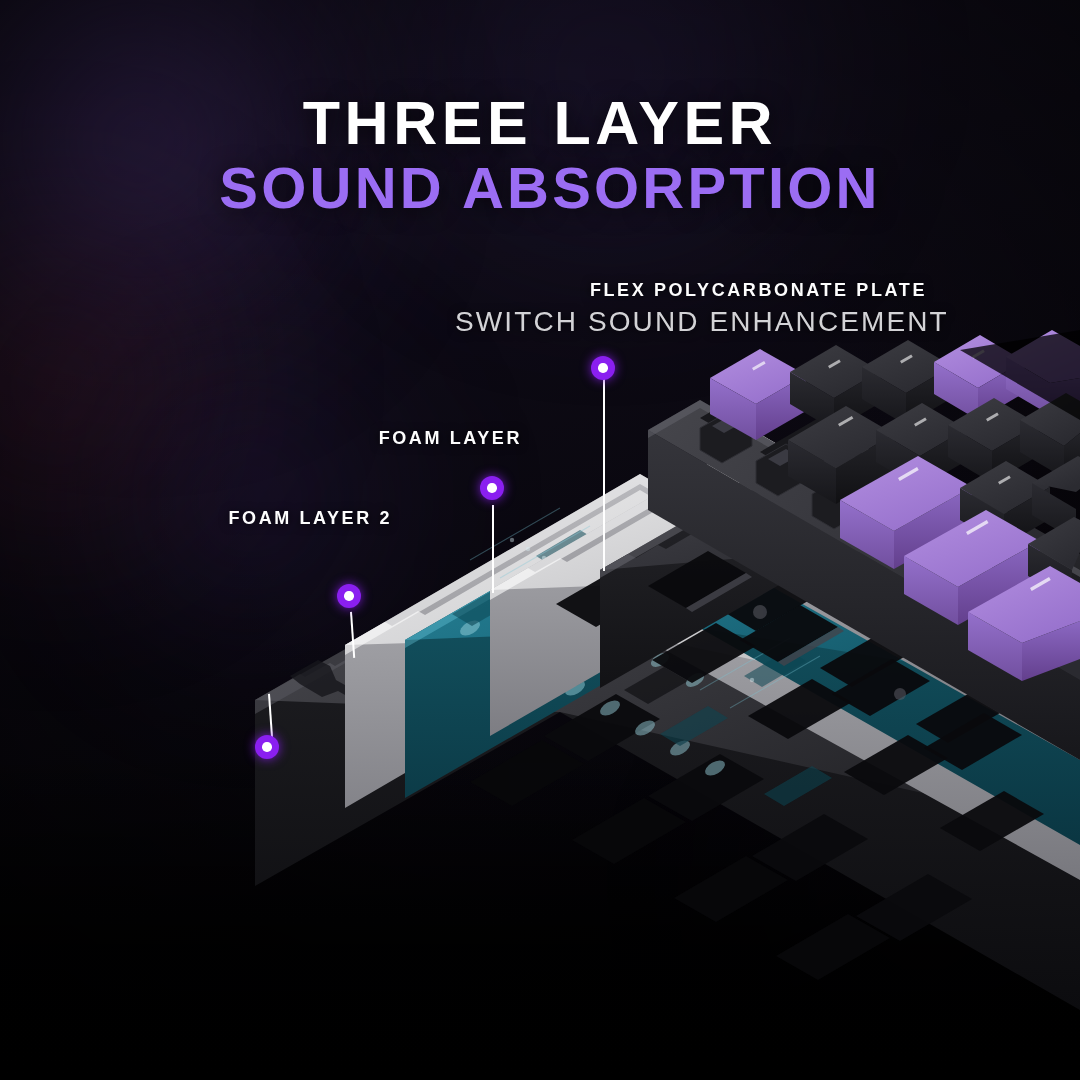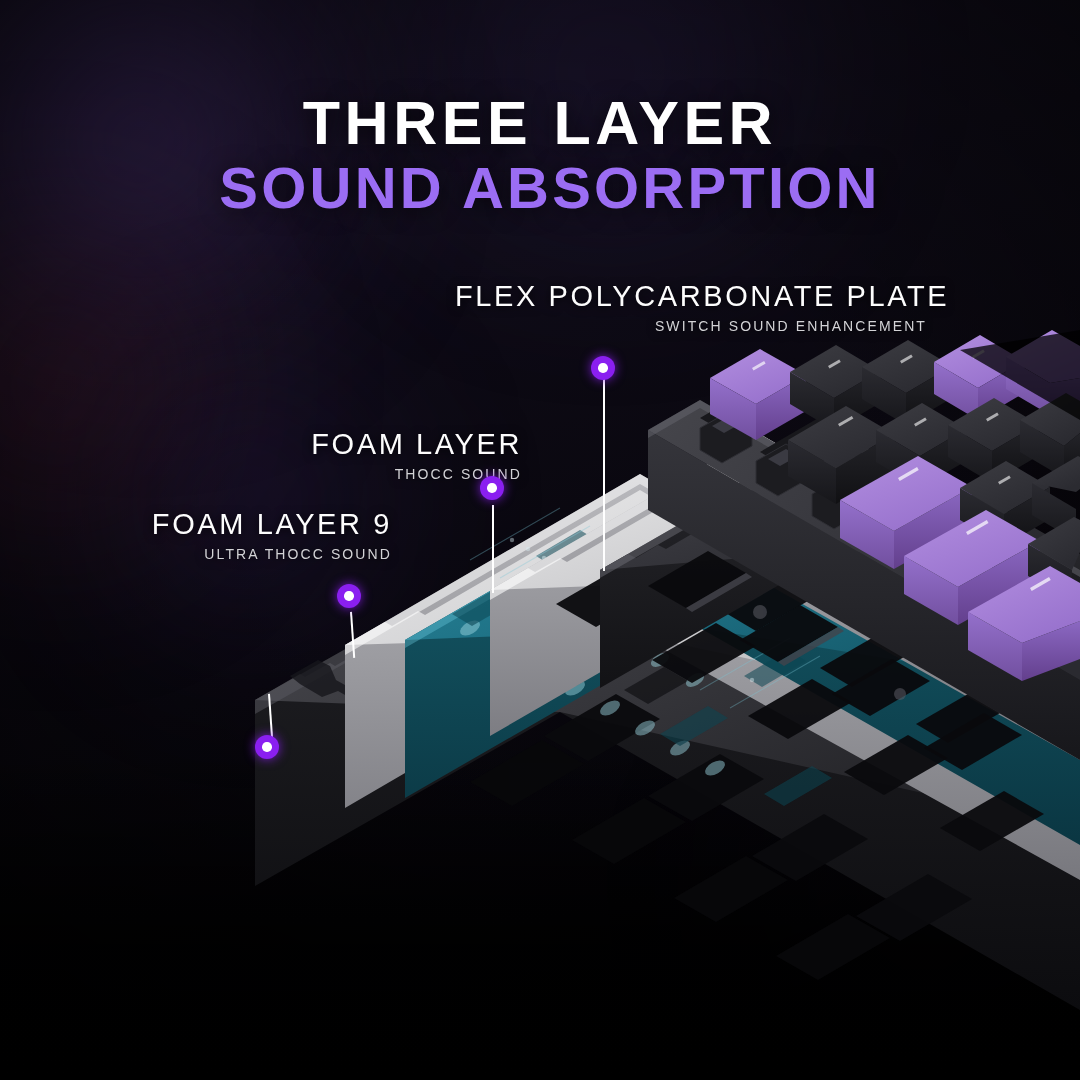--- a/index.html
+++ b/index.html
@@ -35,23 +35,23 @@
   .t2{font-size:58px;font-weight:bold;letter-spacing:3.2px;line-height:1.05;margin-top:3px;
       text-shadow:0 2px 22px rgba(0,0,0,.7);margin-left:20px;}
 
   
   .art{position:absolute;inset:0;z-index:10;}
   .art svg{position:absolute;inset:0;width:1080px;height:1080px;}
 
   
   .callouts{position:absolute;inset:0;z-index:45;}
   .co{position:absolute;}
-  .co .ttl{font-size:29px;font-weight:normal;color:#fdfdfd;letter-spacing:2.6px;white-space:nowrap;
+  .co .ttl{font-size:18px;font-weight:bold;color:#fdfdfd;letter-spacing:2.6px;white-space:nowrap;
       text-shadow:0 1px 10px rgba(0,0,0,.85);}
-  .co .sub{font-size:14px;font-weight:300;color:#d3d3d6;letter-spacing:2.1px;white-space:nowrap;
+  .co .sub{font-size:28px;font-weight:300;color:#d3d3d6;letter-spacing:2.1px;white-space:nowrap;
       margin-top:5px;text-shadow:0 1px 10px rgba(0,0,0,.85);}
   .co.right .ttl,.co.right .sub{text-align:right;}
   .dot{position:absolute;width:24px;height:24px;border-radius:50%;
       background:#8a1ff0;box-shadow:0 0 11px rgba(138,31,240,.85);
       display:flex;align-items:center;justify-content:center;}
   .dot i{width:9.5px;height:9.5px;border-radius:50%;background:#fff;display:block;}
   .lead{position:absolute;background:#ffffff;transform-origin:0 0;}
 </style>
 </head>
 <body>
@@ -429,30 +429,28 @@
       <div class="ttl">FLEX POLYCARBONATE PLATE</div>
       <div class="sub">SWITCH SOUND ENHANCEMENT</div>
     </div>
     <div class="lead" style="left:603px;top:375px;width:2px;height:196px;"></div>
     <div class="dot" style="left:591px;top:356px;">
         <i></i>
       </div>
 
     <div class="co right" style="left:300px;top:428px;width:222px;">
       <div class="ttl">FOAM LAYER</div>
-      <div class="sub">THOCC SOUND</div>
     </div>
     <div class="lead" style="left:492px;top:505px;width:2px;height:88px;"></div>
     <div class="dot" style="left:480px;top:476px;">
         <i></i>
       </div>
 
     <div class="co right" style="left:110px;top:508px;width:282px;">
-      <div class="ttl">FOAM LAYER 9</div>
-      <div class="sub">ULTRA THOCC SOUND</div>
+      <div class="ttl">FOAM LAYER 2</div>
     </div>
     <div class="lead" style="left:350px;top:612px;width:2px;height:46px;transform:rotate(-4deg);"></div>
     <div class="dot" style="left:337px;top:584px;">
         <i></i>
       </div>
 
     <div class="co right" style="left:52px;top:772px;width:284px;">
     </div>
     <div class="lead" style="left:268px;top:694px;width:2px;height:50px;transform:rotate(-4deg);"></div>
     <div class="dot" style="left:255px;top:735px;">

